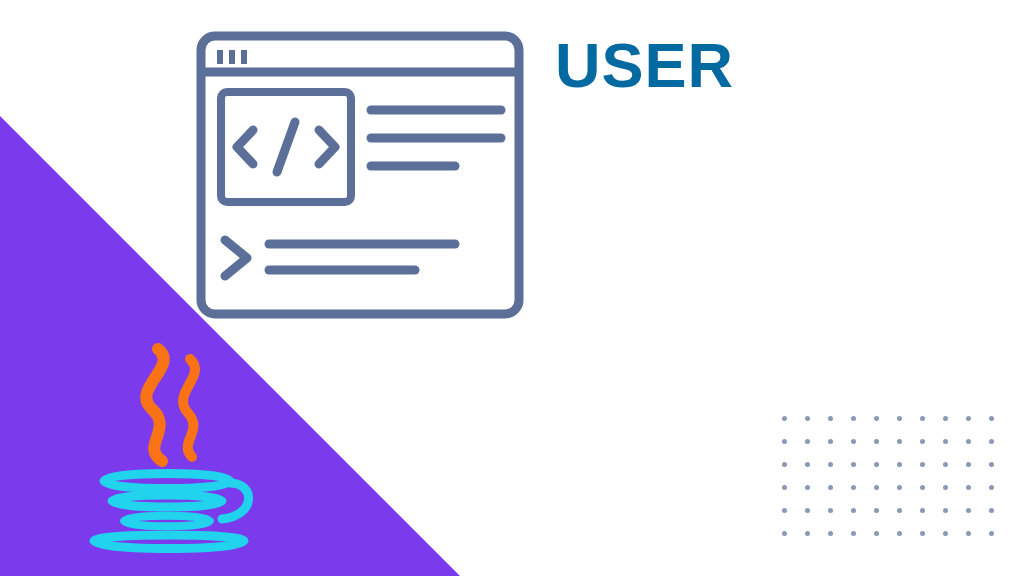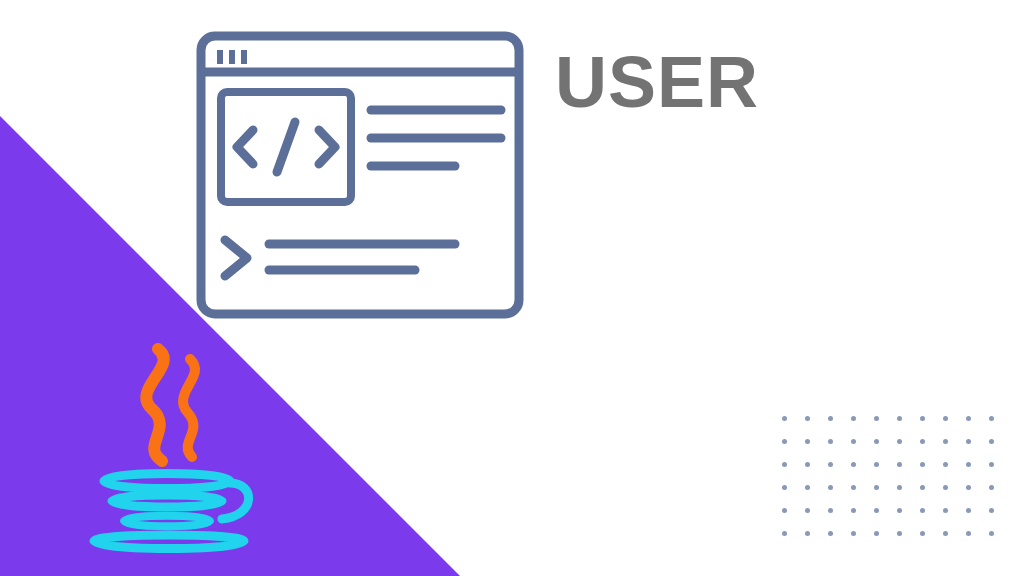--- a/index.html
+++ b/index.html
@@ -31,26 +31,26 @@
     .code-window {
       position: absolute;
       left: 195px;
       top: 30px;
       width: 330px;
       height: 290px;
     }
     .headline {
       position: absolute;
       left: 555px;
-      top: 47px;
-      font-size: 72px;
+      top: 35px;
+      font-size: 63px;
       font-weight: 900;
       line-height: 0.98;
       letter-spacing: 1px;
-      color: #737373;
+      color: #0369a1;
       text-transform: uppercase;
     }
     .dots {
       position: absolute;
       right: 30px;
       bottom: 40px;
       display: grid;
       grid-template-columns: repeat(10, 1fr);
       grid-template-rows: repeat(6, 1fr);
       gap: 18px;

